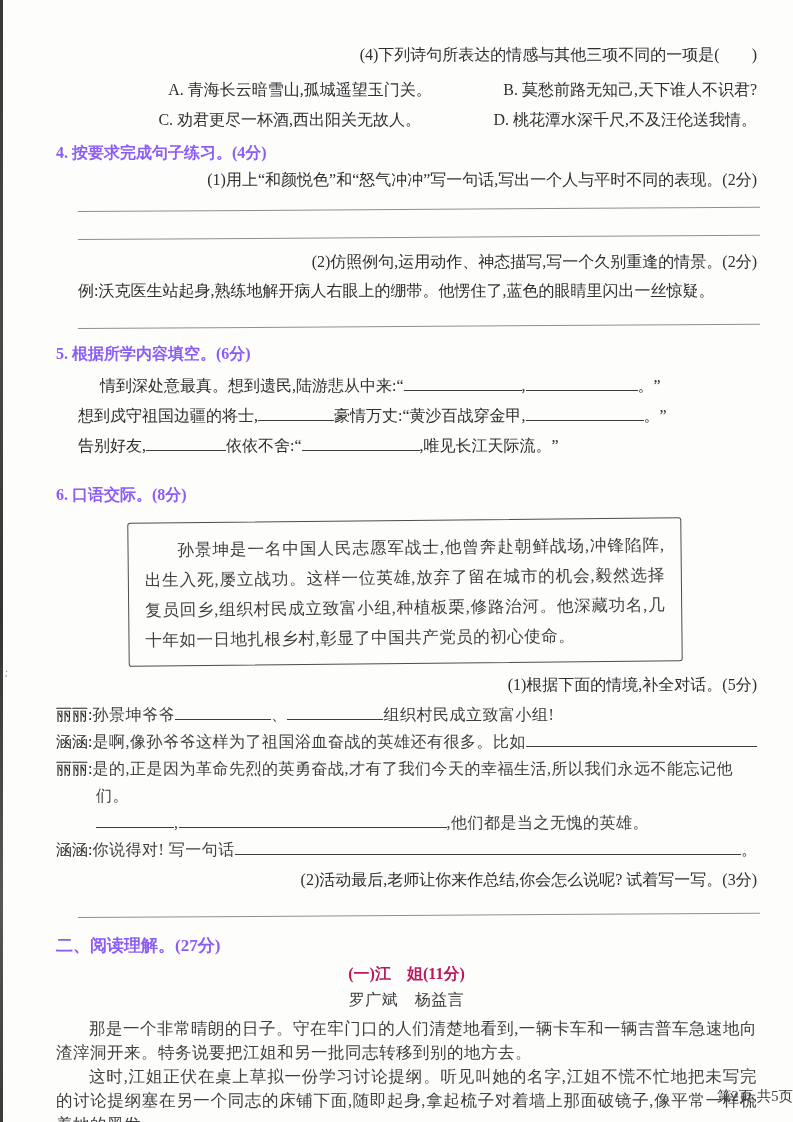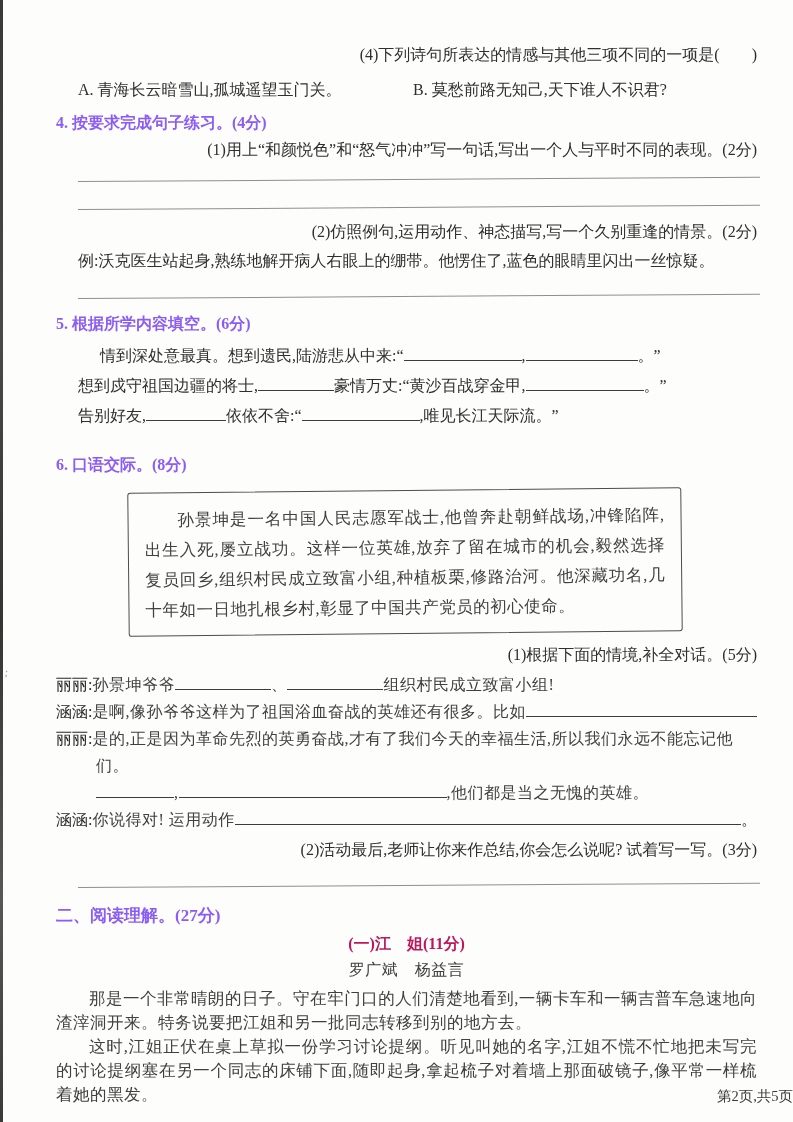--- a/index.html
+++ b/index.html
@@ -23,21 +23,21 @@
   }
   .stray-mark{
     position:absolute;left:5px;top:666px;
     font-size:11px;color:#9a9a9a;transform:rotate(8deg);
   }
   .t{font-size:16px;line-height:22px;}
   .b{font-weight:bold;color:#8b5cf6;}
   .ind{margin-left:19px;text-align:right;}
   .ind2{margin-left:22px;}
   .kai{color:#404040;letter-spacing:.5px;}
-  .opt-row{display:flex;margin-left:22px;height:30px;align-items:center;}
+  .opt-row{display:flex;margin-left:6px;height:30px;align-items:center;justify-content:flex-end;}
   .opt-a{width:335px;}
   .rule{
     height:0;border-bottom:1px solid #8f8f8f;
     margin-left:22px;width:682px;
     transform:rotate(-0.35deg);transform-origin:left center;
   }
   .bl{
     display:inline-block;height:13px;
     border-bottom:1px solid #3c3c3c;
     vertical-align:baseline;
@@ -75,20 +75,24 @@
 <div class="scan-edge"></div>
 <div class="stray-mark">;</div>
 
 <div class="page">
 
   <div class="t ind">(4)下列诗句所表达的情感与其他三项不同的一项是(　　)</div>
   <div class="opt-row t" style="margin-top:9px;">
     <span class="opt-a">A. 青海长云暗雪山,孤城遥望玉门关。</span>
     <span>B. 莫愁前路无知己,天下谁人不识君?</span>
   </div>
+  <div class="opt-row t">
+    <span class="opt-a">C. 劝君更尽一杯酒,西出阳关无故人。</span>
+    <span>D. 桃花潭水深千尺,不及汪伦送我情。</span>
+  </div>
 
   <div class="t b" style="margin-top:6px;line-height:24px;">4. 按要求完成句子练习。(4分)</div>
   <div class="t ind" style="margin-top:4px;">(1)用上“和颜悦色”和“怒气冲冲”写一句话,写出一个人与平时不同的表现。(2分)</div>
   <div class="rule" style="margin-top:20px;"></div>
   <div class="rule" style="margin-top:27px;"></div>
   <div class="t ind" style="margin-top:11px;">(2)仿照例句,运用动作、神态描写,写一个久别重逢的情景。(2分)</div>
   <div class="t ind2" style="margin-top:7px;">例:沃克医生站起身,熟练地解开病人右眼上的绷带。他愣住了,蓝色的眼睛里闪出一丝惊疑。</div>
   <div class="rule" style="margin-top:26px;"></div>
 
   <div class="t b" style="margin-top:13px;line-height:24px;">5. 根据所学内容填空。(6分)</div>
@@ -120,21 +124,21 @@
   <div class="dlg hang">
     <span class="speaker">丽丽:</span><span class="kai">是的,正是因为革命先烈的英勇奋战,才有了我们今天的幸福生活,所以我们永远不能忘记他们。</span>
   </div>
 
   <div class="dlg" style="margin-left:40px;">
     <span class="bl" style="width:78px;"></span><span class="kai">,</span><span class="bl" style="width:268px;"></span><span class="kai">,他们都是当之无愧的英雄。</span>
   </div>
 
   <div class="dlg flexline">
     <span class="speaker">涵涵:</span>
-      <span class="kai">你说得对! 运用动作</span>
+      <span class="kai">你说得对! 写一句话</span>
       <span class="bl grow"></span>
       <span>。</span>
   </div>
 
   <div class="t ind" style="margin-top:6px;">(2)活动最后,老师让你来作总结,你会怎么说呢? 试着写一写。(3分)</div>
   <div class="rule" style="margin-top:26px;"></div>
 
   <div class="b" style="margin-top:15px;font-size:17px;line-height:25px;">二、阅读理解。(27分)</div>
   <div class="center" style="margin-top:6px;font-size:16px;font-weight:600;color:#be185d;">(一)江　姐(11分)</div>
   <div class="center kai" style="margin-top:5px;font-size:16px;">罗广斌　杨益言</div>

